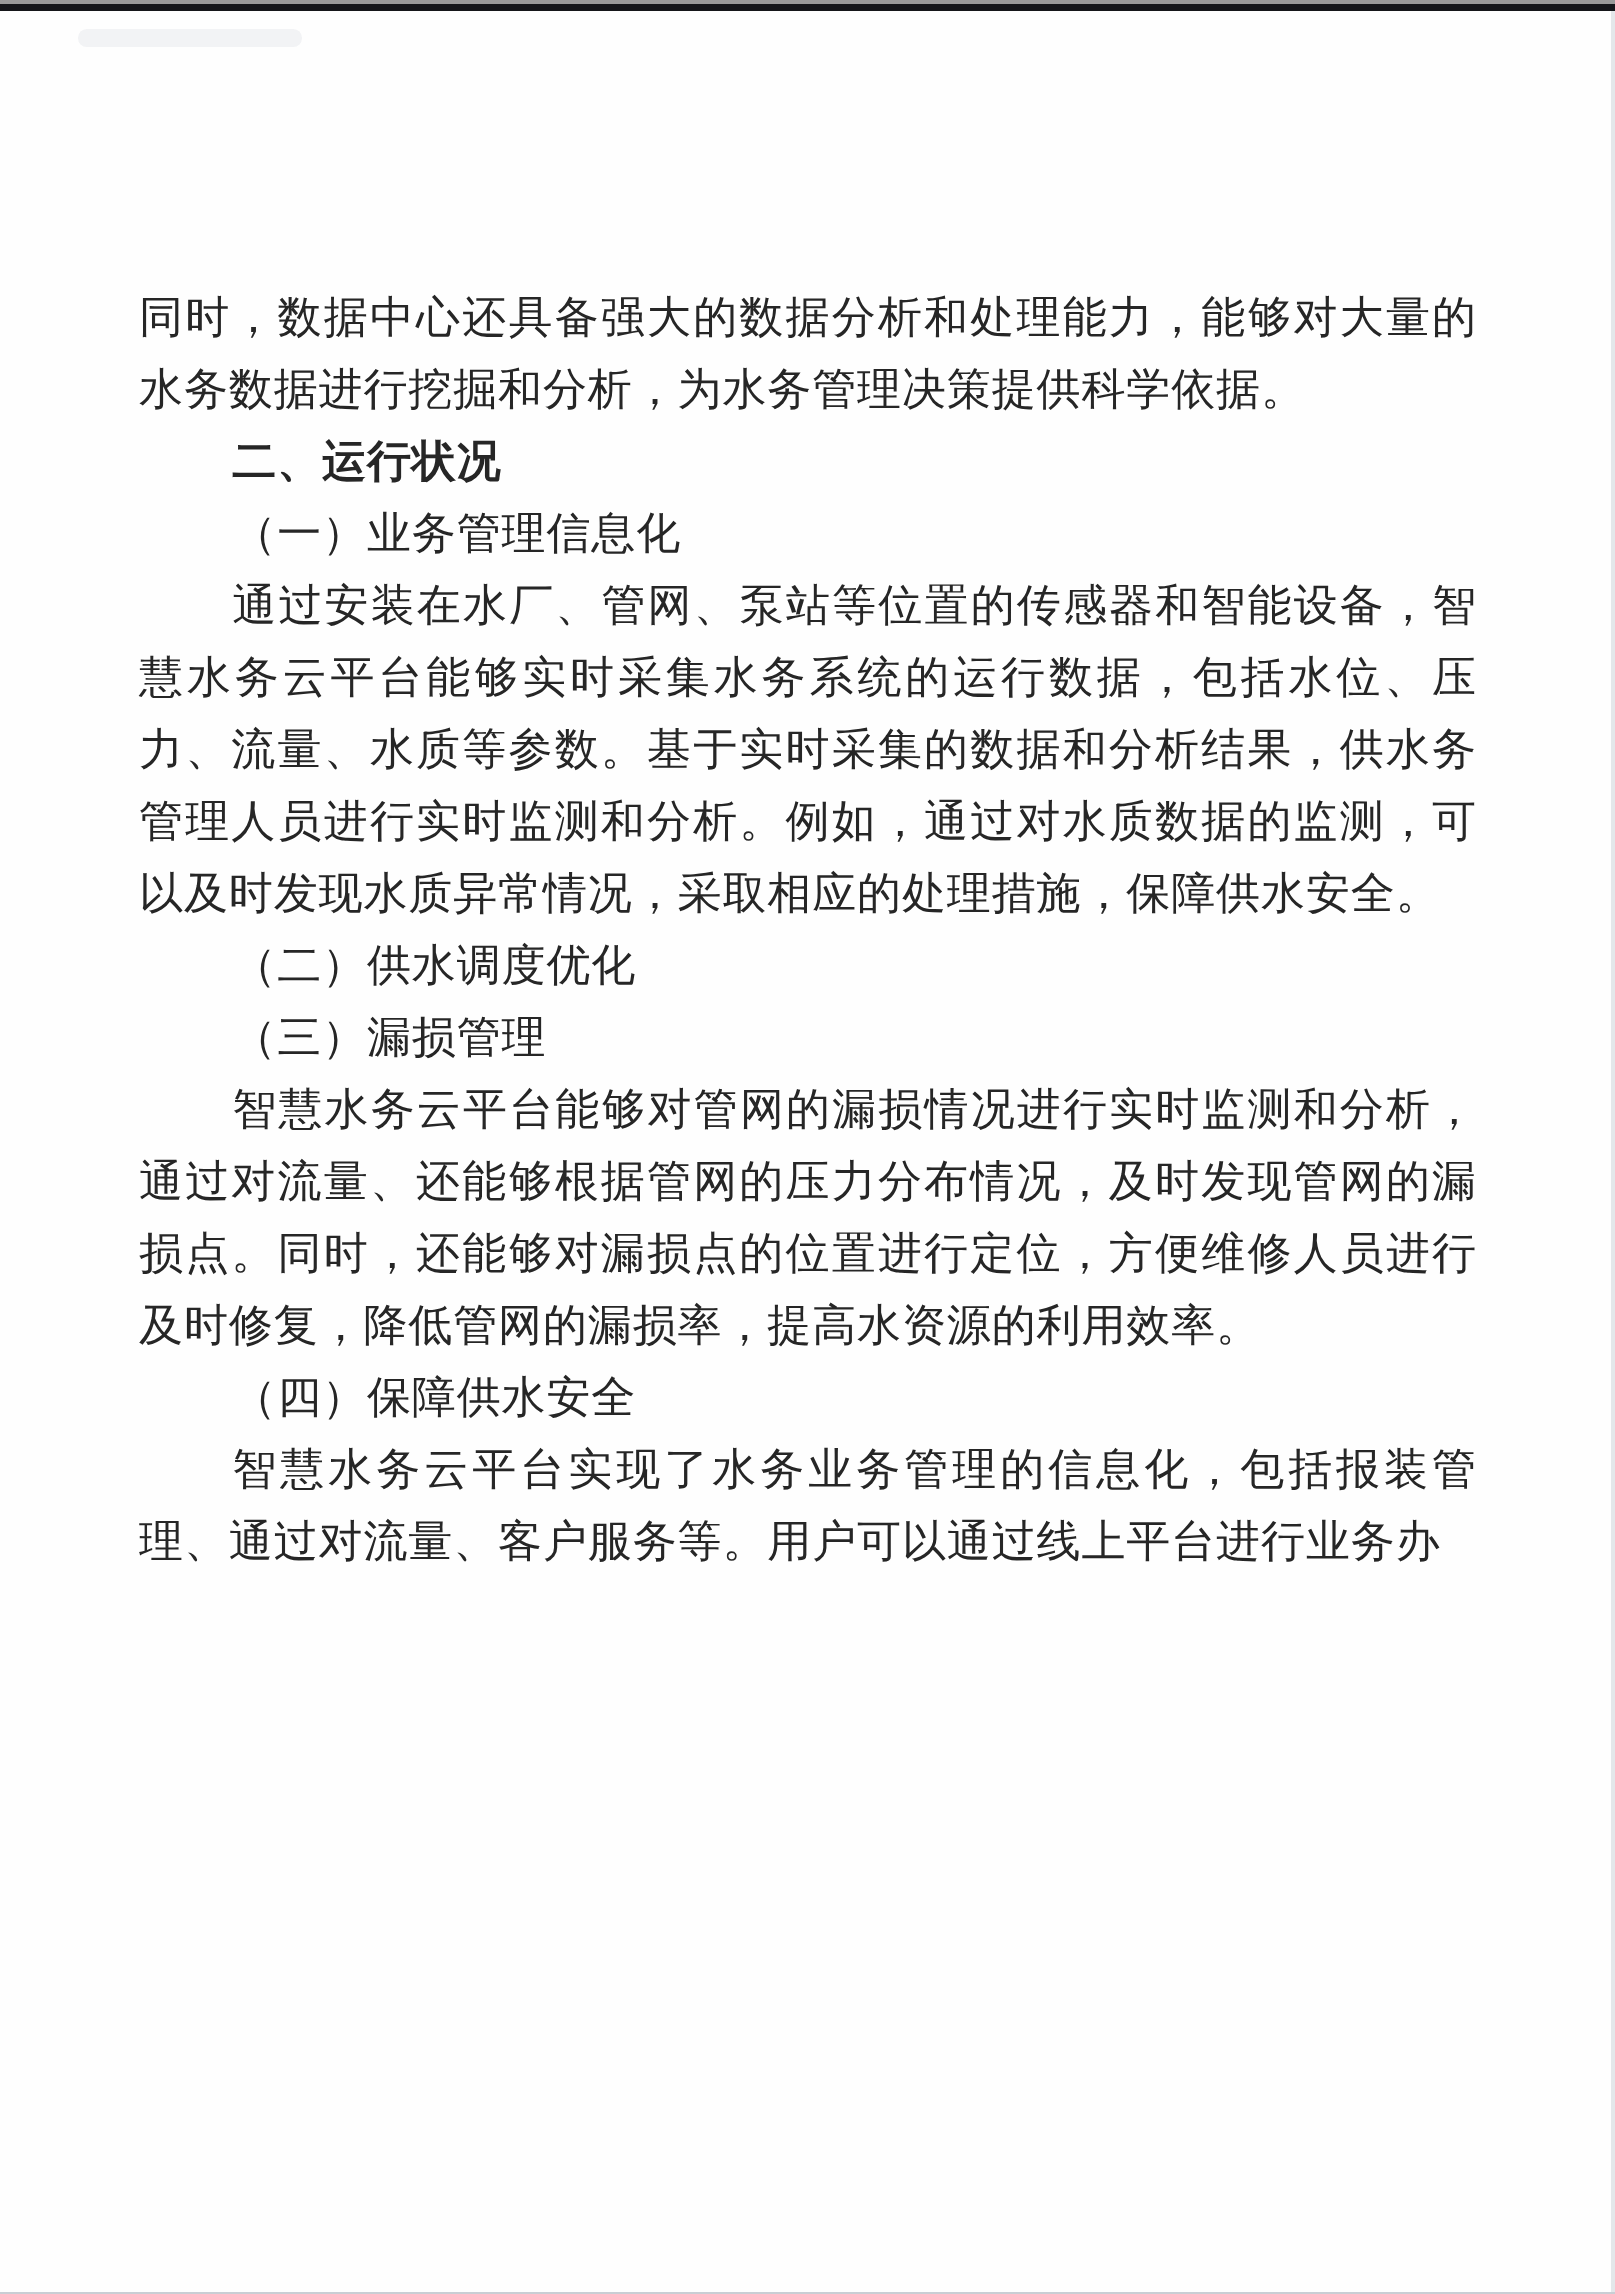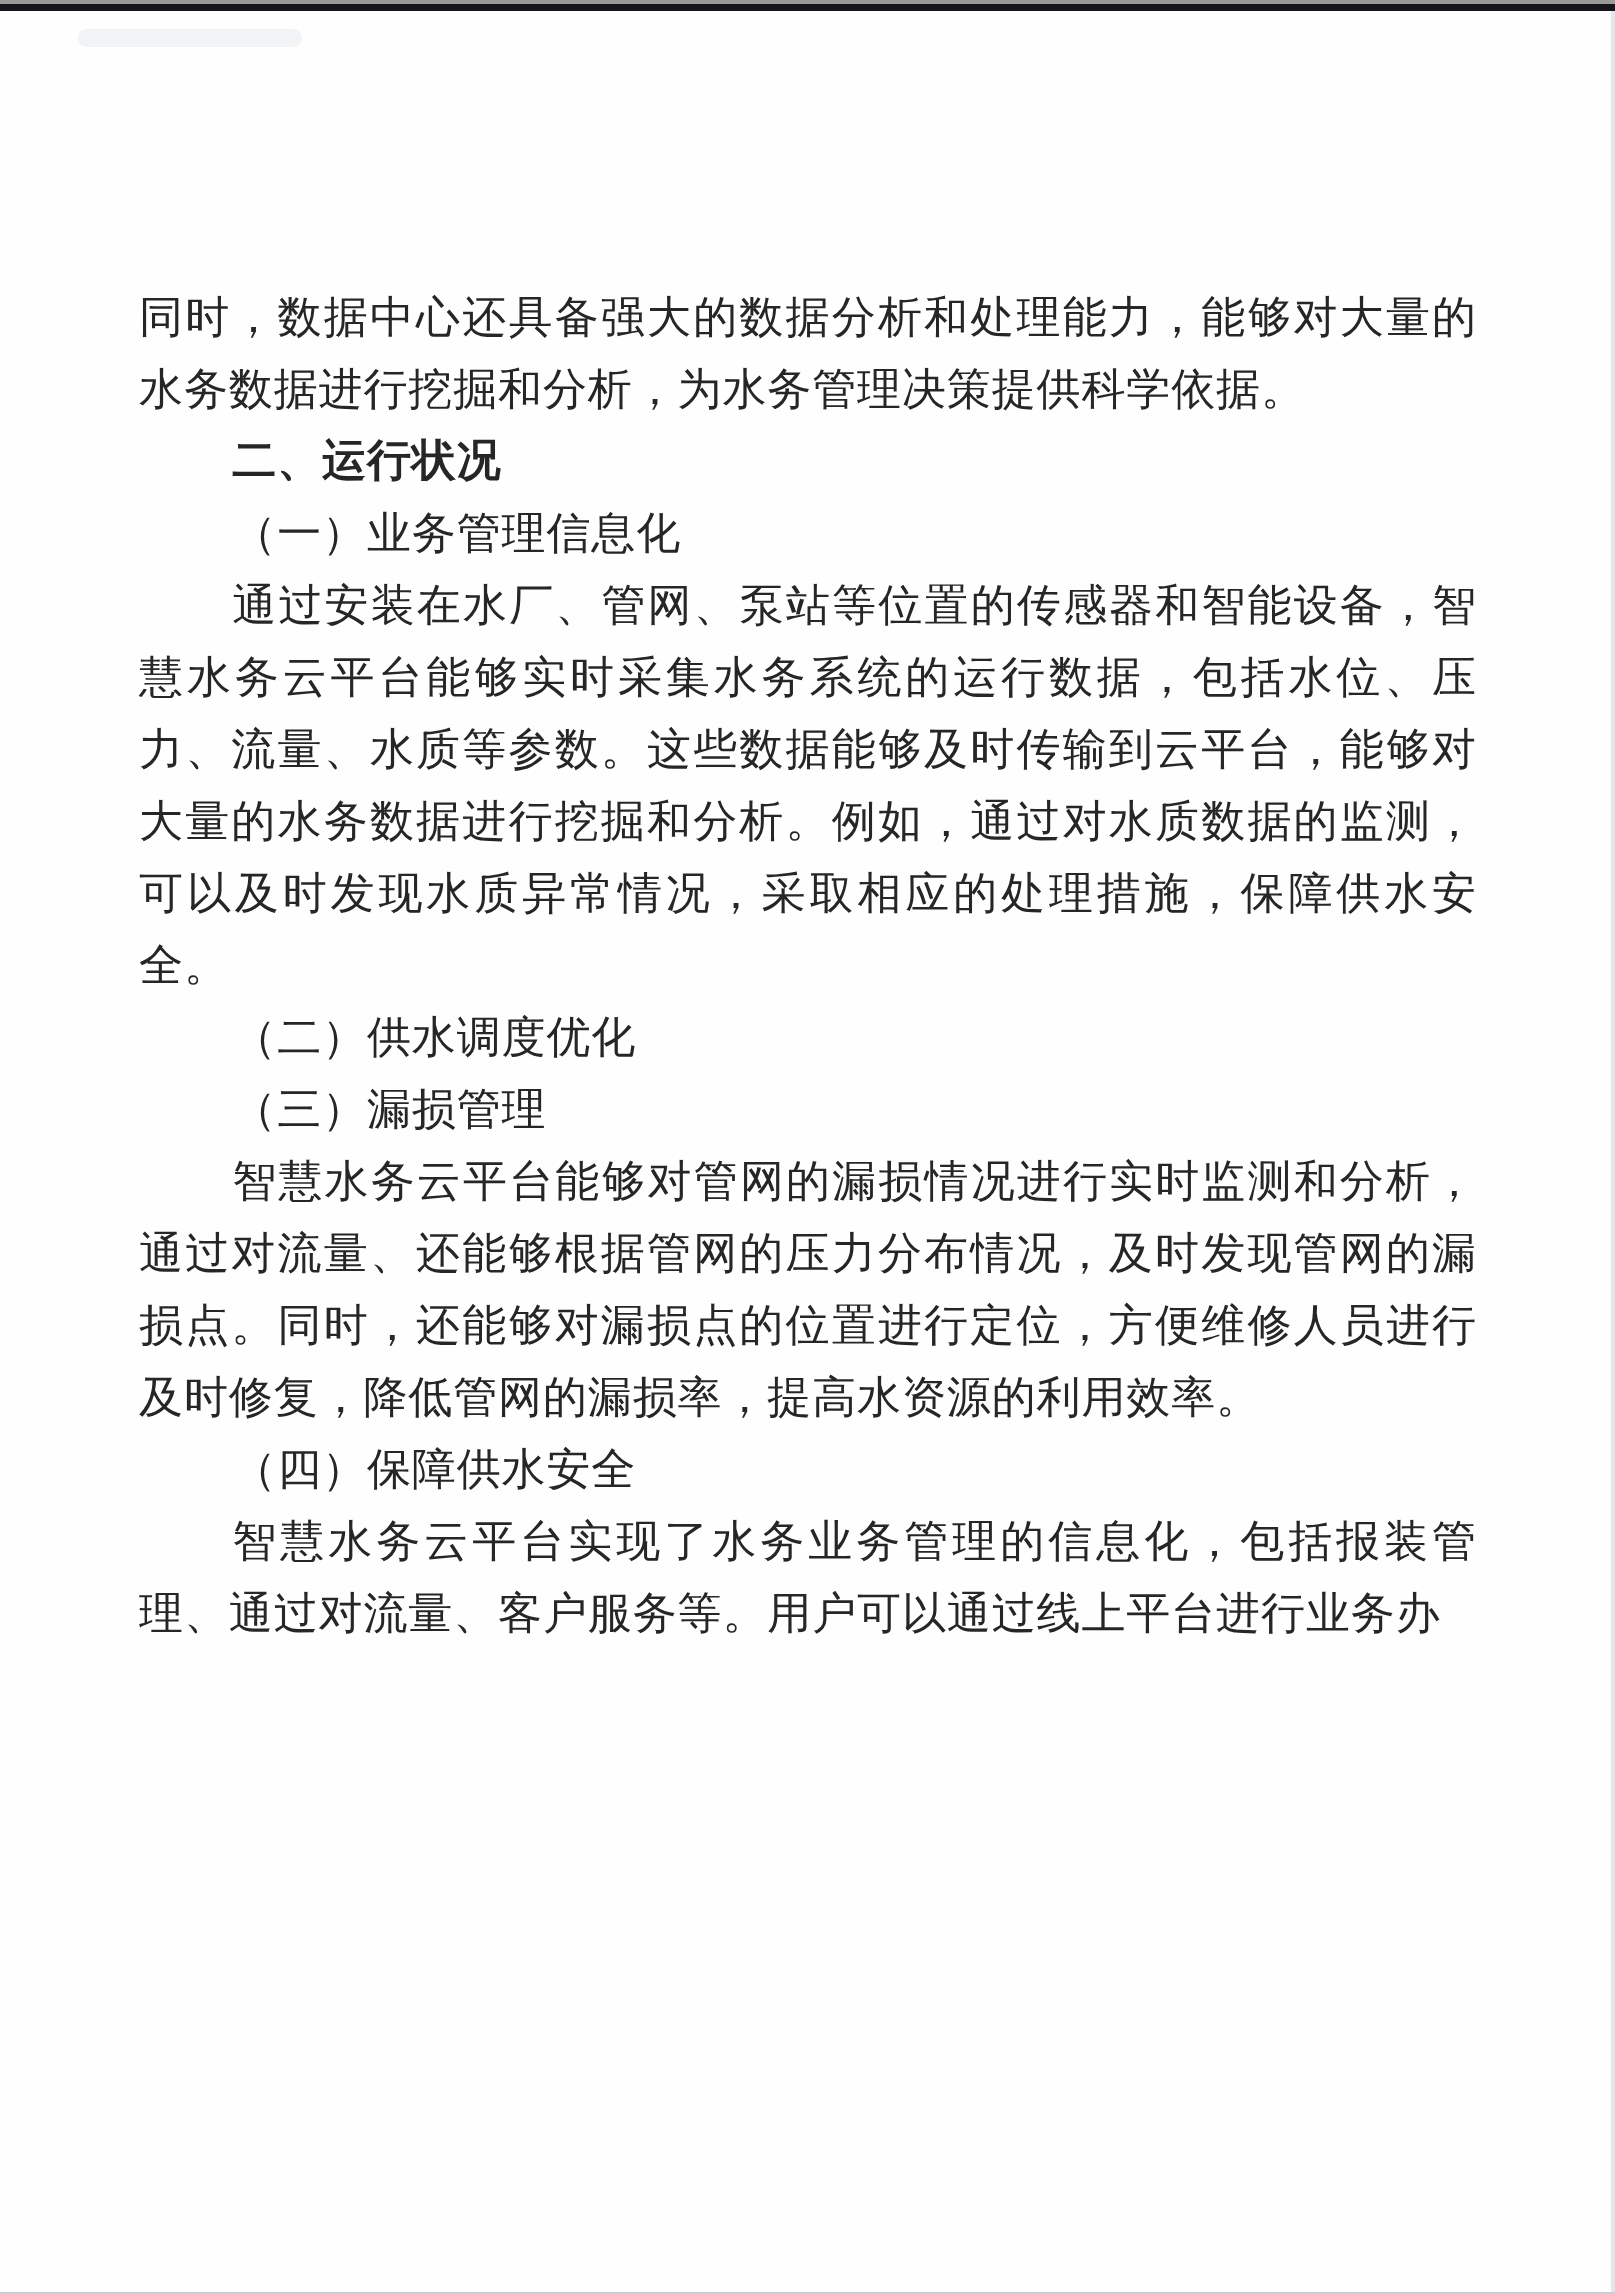--- a/index.html
+++ b/index.html
@@ -57,41 +57,41 @@
     text-justify: inter-character;
     letter-spacing: 0.02em;
   }
   .blk-body, .blk-heading-1, .blk-heading-2 {
     text-indent: 2.12em;
   }
   .blk-body-continued {
     text-indent: 0;
   }
   .blk-heading-1 {
-    font-family: Liberation Serif, serif;
+    font-family: Liberation Sans, sans-serif;
     font-weight: 700;
     text-align: center;
   }
   .blk-heading-2 {
     text-align: left !important;
   }
   
 </style>
 </head>
 <body>
 
 <div class="page">
   <div class="scan-edge-top"></div>
   <div class="scan-smudge"></div>
   <div class="content">
 
   <p class="blk-body-continued">同时，数据中心还具备强大的数据分析和处理能力，能够对大量的水务数据进行挖掘和分析，为水务管理决策提供科学依据。</p>
       <p class="blk-heading-1">二、运行状况</p>
       <p class="blk-heading-2">（一）业务管理信息化</p>
-      <p class="blk-body">通过安装在水厂、管网、泵站等位置的传感器和智能设备，智慧水务云平台能够实时采集水务系统的运行数据，包括水位、压力、流量、水质等参数。这些数据能够及时传输到云平台，能够对大量的水务数据进行挖掘和分析。例如，通过对水质数据的监测，可以及时发现水质异常情况，采取相应的处理措施，保障供水安全。</p>
+      <p class="blk-body">通过安装在水厂、管网、泵站等位置的传感器和智能设备，智慧水务云平台能够实时采集水务系统的运行数据，包括水位、压力、流量、水质等参数。基于实时采集的数据和分析结果，供水务管理人员进行实时监测和分析。例如，通过对水质数据的监测，可以及时发现水质异常情况，采取相应的处理措施，保障供水安全。</p>
       <p class="blk-heading-2">（二）供水调度优化</p>
       <p class="blk-heading-2">（三）漏损管理</p>
       <p class="blk-body">智慧水务云平台能够对管网的漏损情况进行实时监测和分析，通过对流量、还能够根据管网的压力分布情况，及时发现管网的漏损点。同时，还能够对漏损点的位置进行定位，方便维修人员进行及时修复，降低管网的漏损率，提高水资源的利用效率。</p>
       <p class="blk-heading-2">（四）保障供水安全</p>
       <p class="blk-body">智慧水务云平台实现了水务业务管理的信息化，包括报装管理、通过对流量、客户服务等。用户可以通过线上平台进行业务办</p>
     </div>
   <div class="scan-edge-right"></div>
   <div class="scan-edge-bottom"></div>
 </div>
 

